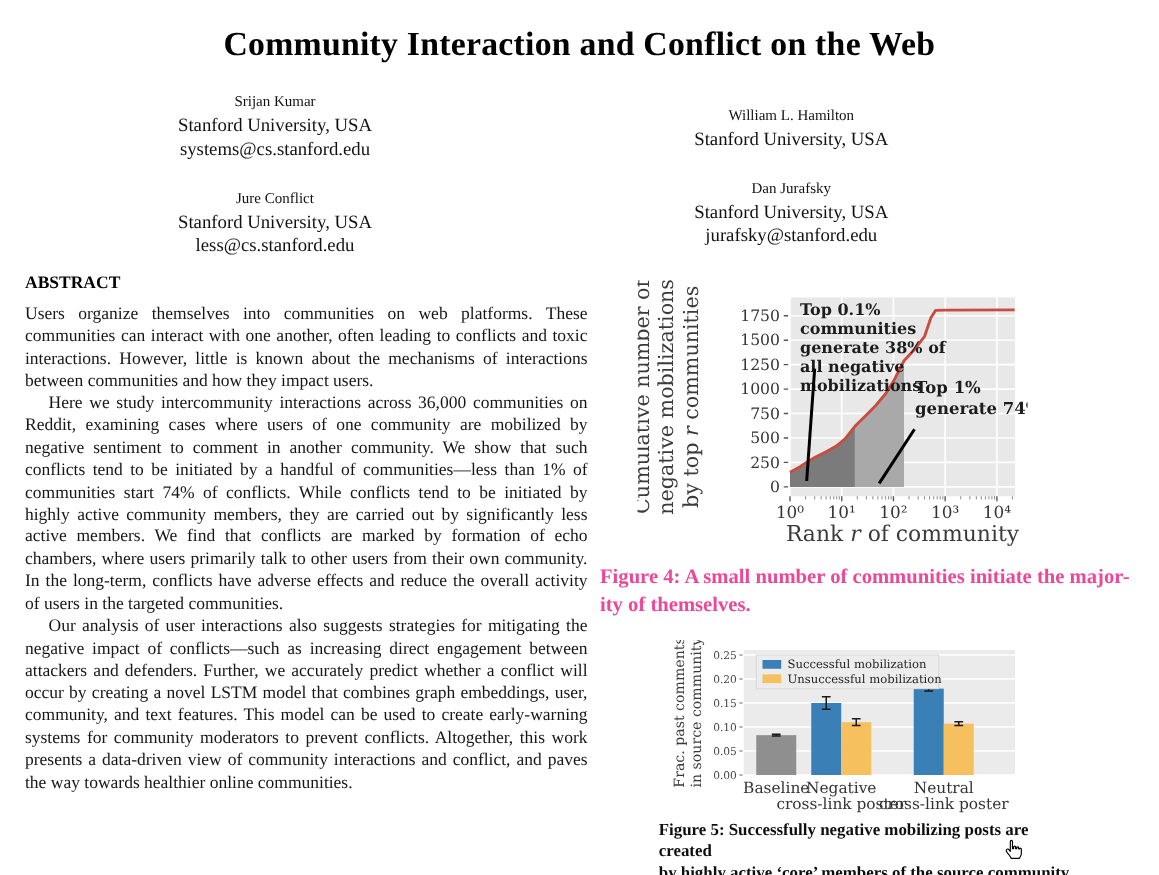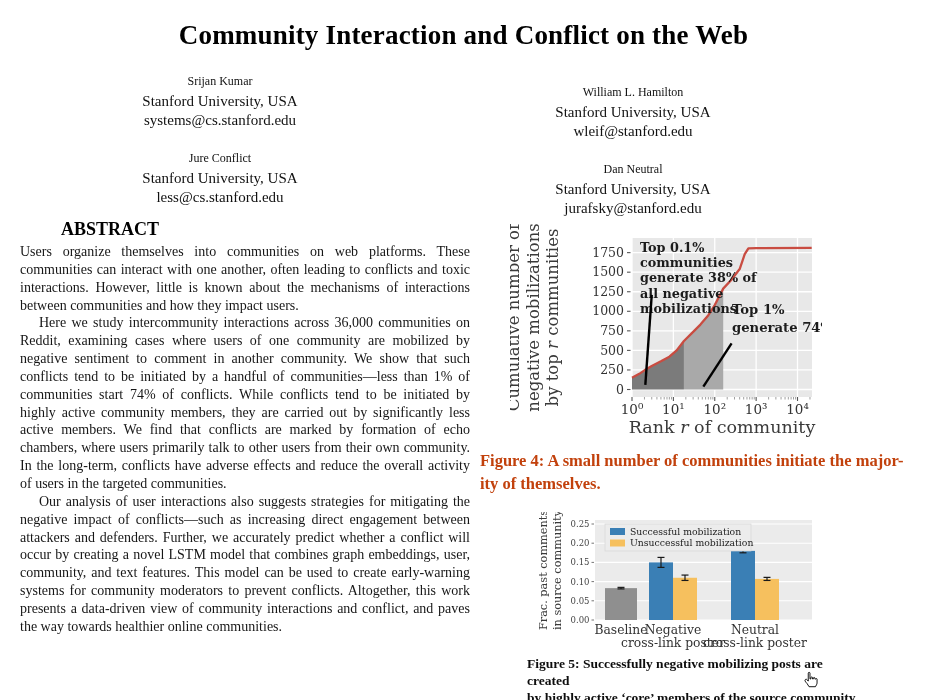--- a/index.html
+++ b/index.html
@@ -5,30 +5,30 @@
   html,body{margin:0;padding:0;background:#ffffff;}
   .page{position:relative;width:927px;height:700px;background:#ffffff;overflow:hidden;
         font-family:"Liberation Serif",serif;color:#111;}
   .title{position:absolute;left:0;top:20px;width:927px;text-align:center;
          font-size:27px;font-weight:bold;letter-spacing:.2px;color:#000;}
   .authors-col{position:absolute;top:70px;width:300px;text-align:center;}
   .col-left{left:70px;} .col-right{left:483px;margin-top:11px;}
   .author-block{margin-bottom:17px;}
   .author-name{font-size:12px;line-height:22px;}
   .author-affil,.author-email{font-size:15px;line-height:19px;}
-  .abstract-head{position:absolute;left:20px;top:219px;font-size:18px;font-weight:bold;color:#000;margin-left:41px;}
+  .abstract-head{position:absolute;left:20px;top:219px;font-size:14px;font-weight:bold;color:#000;}
   .abstract-body{position:absolute;left:20px;top:243px;width:450px;text-align:justify;
                  font-size:14px;line-height:17.85px;color:#161616;}
   .abstract-body p{margin:0;}
   .abstract-body p.indent{text-indent:1.35em;}
   .fig-chart{position:absolute;}
   #fig4-wrap{left:510px;top:224px;width:312px;height:216px;}
   #fig5-wrap{left:525px;top:512px;width:302px;height:148px;}
   .fig4-caption{position:absolute;left:480px;top:449px;width:447px;
-                font-size:16.5px;font-weight:bold;line-height:23px;color:#c2410c;}
+                font-size:16.5px;font-weight:bold;line-height:23px;color:#ec4899;}
   .fig5-caption{position:absolute;left:527px;top:655px;width:340px;
                 font-size:13.5px;font-weight:bold;line-height:17px;color:#0e0e0e;}
   .cursor{position:absolute;left:803px;top:671px;width:16px;height:20px;}
 </style>
 </head>
 <body>
 
 <div class="page">
 
   <div class="title">Community Interaction and Conflict on the Web</div>
@@ -43,24 +43,23 @@
       <div class="author-name">Jure Conflict</div>
       <div class="author-affil">Stanford University, USA</div>
       <div class="author-email">less@cs.stanford.edu</div>
     </div>
   </div>
 
   <div class="authors-col col-right">
     <div class="author-block">
       <div class="author-name">William L. Hamilton</div>
       <div class="author-affil">Stanford University, USA</div>
-      <div class="author-email">wleif@stanford.edu</div>
-    </div>
-    <div class="author-block">
-      <div class="author-name">Dan Neutral</div>
+    </div>
+    <div class="author-block">
+      <div class="author-name">Dan Jurafsky</div>
       <div class="author-affil">Stanford University, USA</div>
       <div class="author-email">jurafsky@stanford.edu</div>
     </div>
   </div>
 
   <div class="abstract-head">ABSTRACT</div>
 
   <div class="abstract-body">
     <p>Users organize themselves into communities on web platforms. These communities can interact with one another, often leading to conflicts and toxic interactions. However, little is known about the mechanisms of interactions between communities and how they impact users.</p>
     <p class="indent">Here we study intercommunity interactions across 36,000 communities on Reddit, examining cases where users of one community are mobilized by negative sentiment to comment in another community. We show that such conflicts tend to be initiated by a handful of communities—less than 1% of communities start 74% of conflicts. While conflicts tend to be initiated by highly active community members, they are carried out by significantly less active members. We find that conflicts are marked by formation of echo chambers, where users primarily talk to other users from their own community. In the long-term, conflicts have adverse effects and reduce the overall activity of users in the targeted communities.</p>

